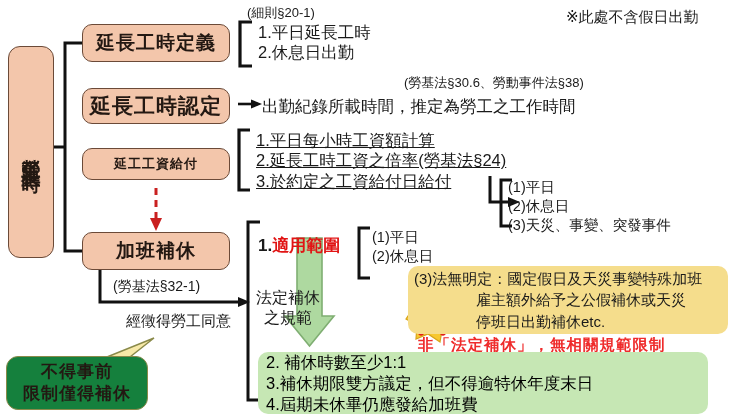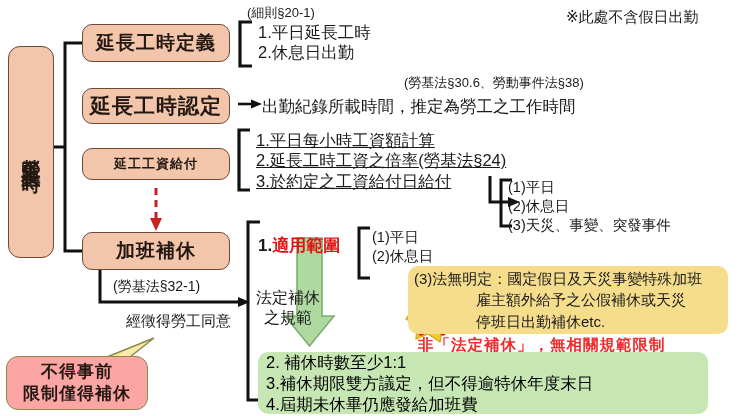--- a/index.html
+++ b/index.html
@@ -27,21 +27,21 @@
     font-size:19px;letter-spacing:3px;border-radius:12px;
   }
   #box-define{left:82px;top:24px;width:148px;height:38px;font-size:19px;}
   #box-recognize{left:82px;top:88px;width:148px;height:36px;font-size:21px;}
   #box-wage{left:82px;top:148px;width:148px;height:32px;font-size:13px;}
   #box-compensate{left:82px;top:232px;width:148px;height:38px;font-size:19px;}
 
   
   #callout{
     left:6px;top:356px;width:140px;height:52px;
-    background:#fca5a5;border:1.6px solid #8a8a4a;border-radius:12px;
+    background:#15803d;border:1.6px solid #8a8a4a;border-radius:12px;
     display:flex;flex-direction:column;align-items:center;justify-content:center;
     font-size:17px;font-weight:600;line-height:1.28;color:#231812;letter-spacing:1px;text-align:right;
   }
   #callout-tail{
     left:100px;top:337px;width:56px;height:24px;
   }
 
   
   .note{font-size:13px;color:#1a1a1a;white-space:nowrap;}
   .body-line{font-size:16.5px;color:#1a1a1a;white-space:nowrap;line-height:1.24;}

